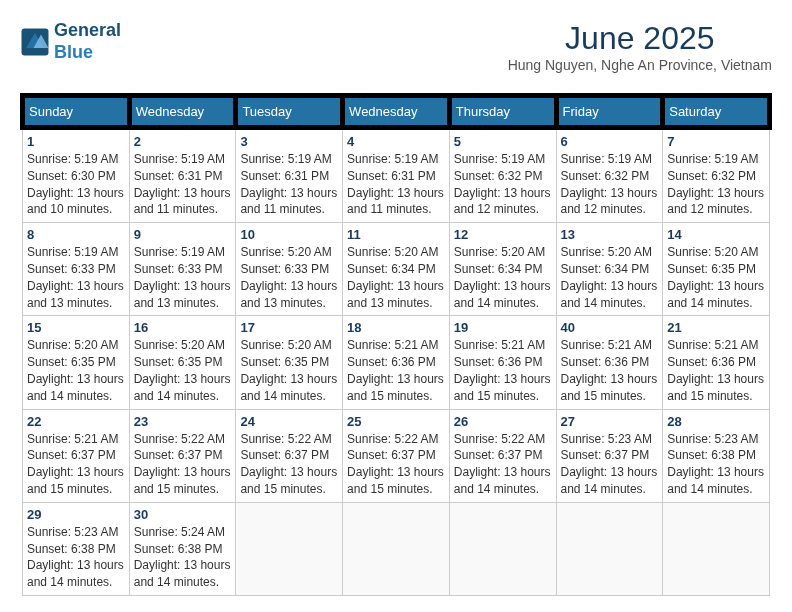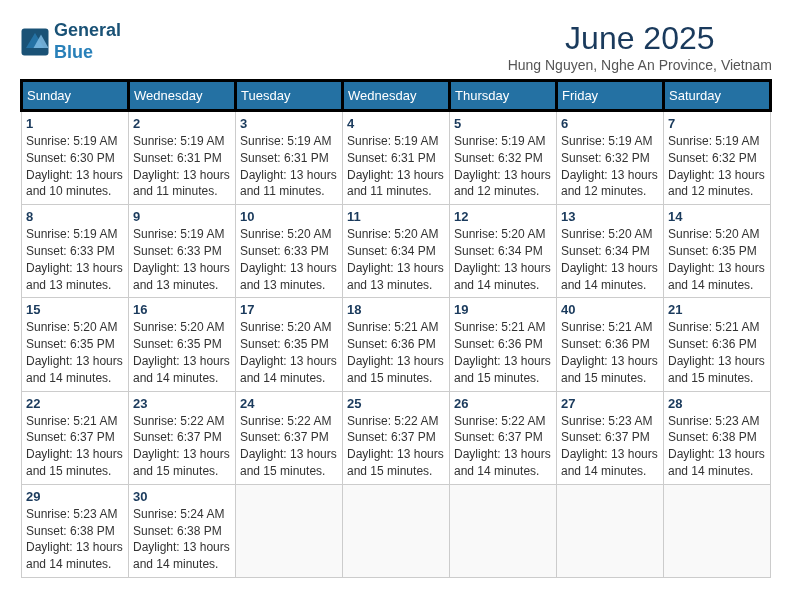--- a/index.html
+++ b/index.html
@@ -7,21 +7,21 @@
       font-family: Arial, sans-serif;
       background: #fff;
       width: 792px;
       min-height: 612px;
       padding: 20px;
     }
     .header {
       display: flex;
       justify-content: space-between;
       align-items: flex-start;
-      margin-bottom: 6px;
+      margin-bottom: 20px;
     }
     .logo {
       display: flex;
       align-items: center;
     }
     .logo-text {
       font-size: 18px;
       font-weight: bold;
       color: #1a5276;
       line-height: 1.2;
@@ -51,21 +51,21 @@
       border-collapse: collapse;
       font-size: 10.5px;
     }
     .calendar th {
       background: #2471a3;
       color: #fff;
       padding: 6px 4px;
       text-align: left;
       font-size: 13px;
       font-weight: normal;
-      border: 3px solid #000000;
+      border: 5px solid #000000;
     }
     .calendar td {
       border: 1px solid #ccc;
       vertical-align: top;
       padding: 4px;
       width: calc(100% / 7);
       height: 90px;
     }
     .calendar td.empty {
       background: #f9f9f9;

